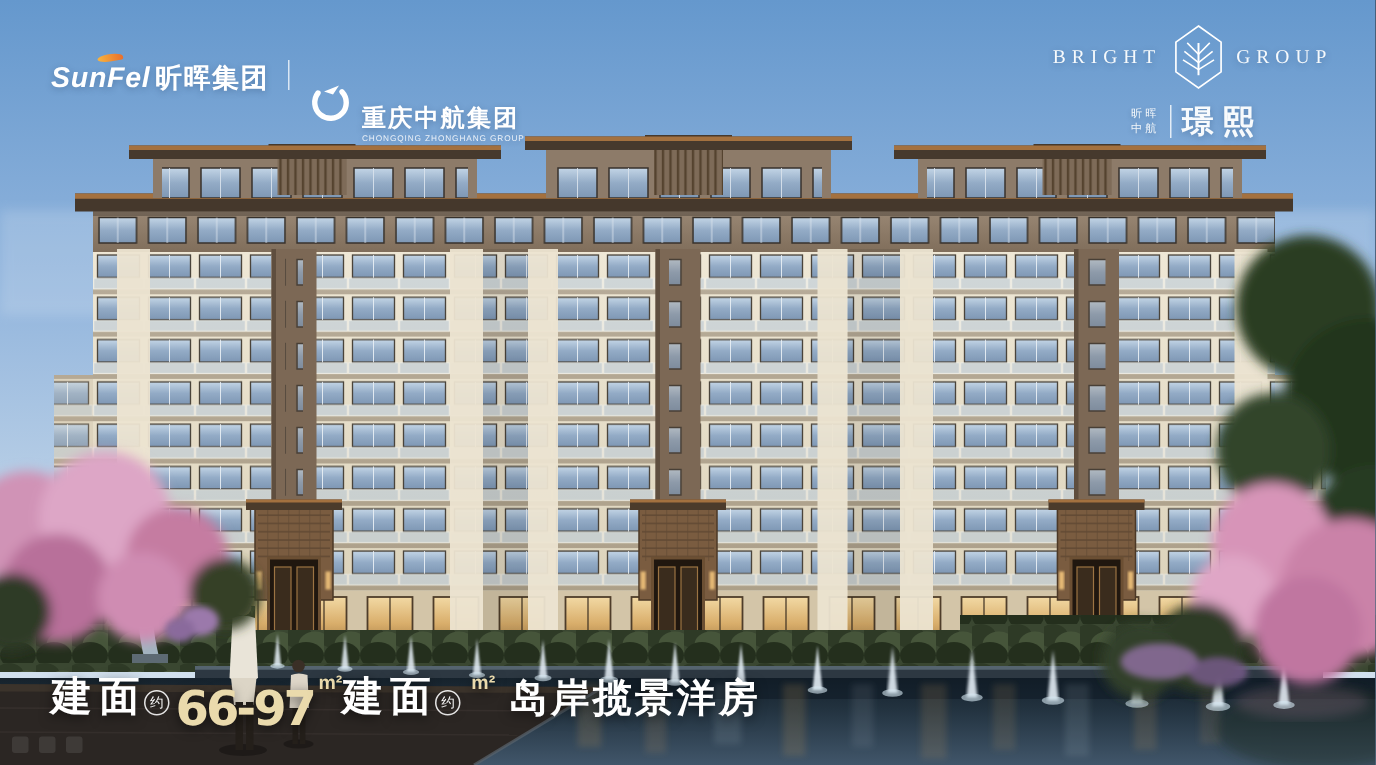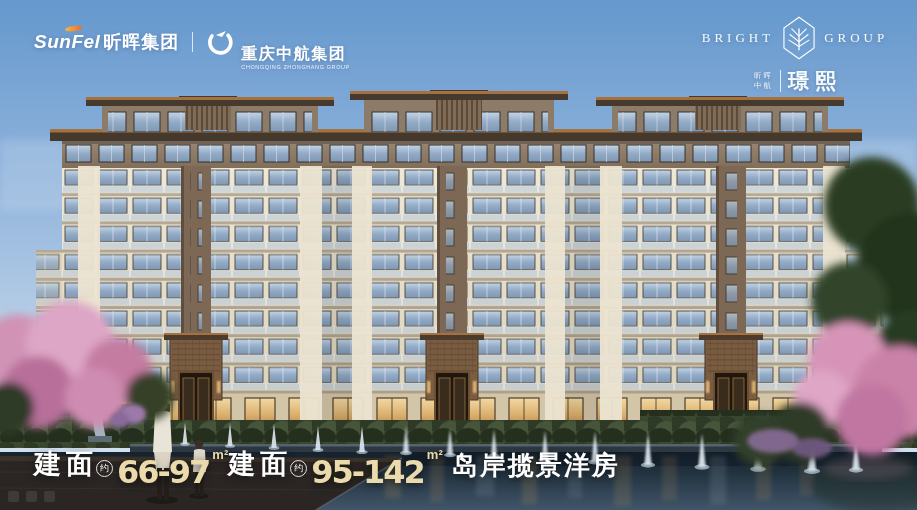--- a/index.html
+++ b/index.html
@@ -1,21 +1,21 @@
 <!DOCTYPE html>
 <html><head>
 <meta charset="utf-8">
 <style>
   html,body{margin:0;padding:0;background:#222;}
   .stage{position:relative;width:917px;height:510px;overflow:hidden;
          font-family:"Liberation Sans",sans-serif;background:#6b9cd2;}
   .stage svg.scene{position:absolute;inset:0;display:block;}
 
   
-  .header-left{position:absolute;top:14px;left:34px;display:flex;align-items:center;gap:13px;
+  .header-left{position:absolute;top:40px;left:34px;display:flex;gap:13px;
                color:#fff;text-shadow:0 1px 4px rgba(40,70,110,.35);}
   .sunfel{display:flex;align-items:baseline;position:relative;}
   .sunfel-en{font-style:italic;font-weight:700;font-size:19px;letter-spacing:.5px;}
   .sunfel-accent{position:absolute;left:31px;top:-4px;width:17px;height:5px;
       background:linear-gradient(90deg,#f9b43e,#e86f2c);border-radius:70% 100% 30% 90%;
       transform:rotate(-10deg);}
   .sunfel-cn{font-weight:700;font-size:18px;letter-spacing:1px;margin-left:3px;}
   .logo-divider{width:1px;height:20px;background:rgba(255,255,255,.75);}
   .zh-logo{display:flex;align-items:center;gap:7px;}
   .zh-text{display:flex;flex-direction:column;line-height:1;}
@@ -447,19 +447,18 @@
   <div class="tagline">
     <div class="seg">
       <span class="seg-label">建面</span>
       <span class="seg-approx">约</span>
       <span class="seg-range">66-97</span>
       <span class="seg-unit">m²</span>
     </div>
     <div class="seg">
       <span class="seg-label">建面</span>
       <span class="seg-approx">约</span>
-      <span class="seg-range">95-142</span>
       <span class="seg-unit">m²</span>
       <span class="seg-desc">岛岸揽景洋房</span>
     </div>
   </div>
 
 </div>
 
 </body></html>

